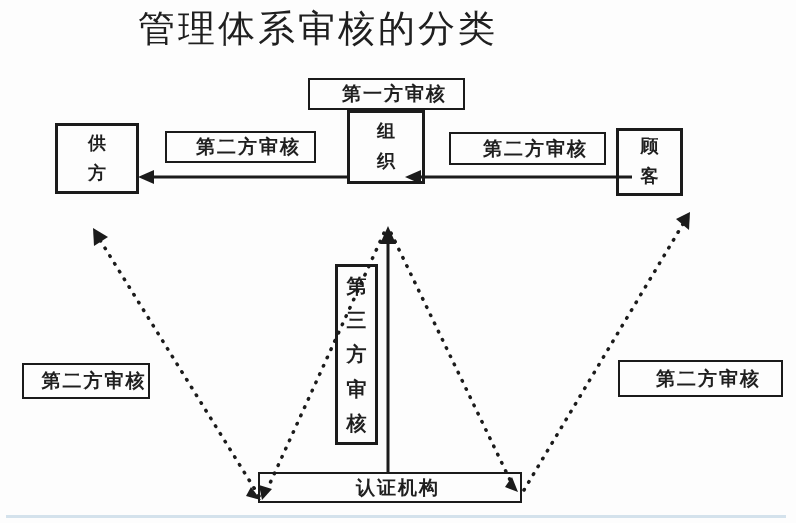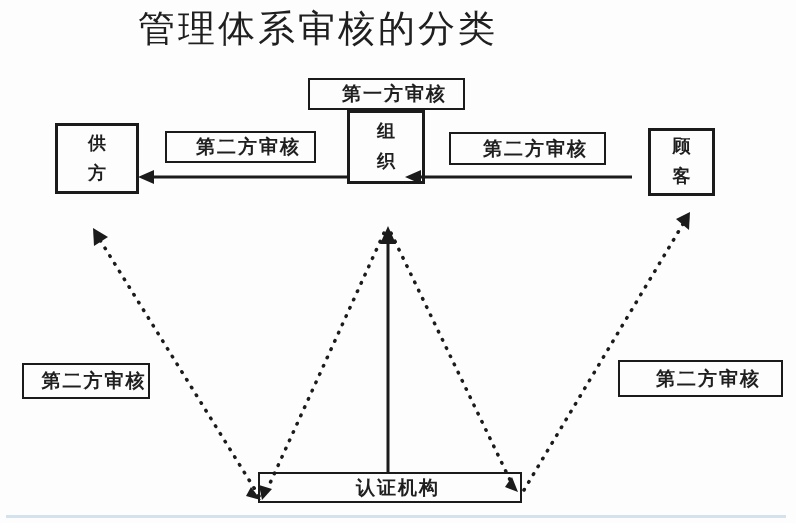--- a/index.html
+++ b/index.html
@@ -89,28 +89,31 @@
   <div class="box label-box" style="left:308px; top:78px; width:157px; height:32px;">第一方审核</div>
 
   <div class="box entity-box" style="left:55px; top:123px; width:84px; height:71px;">
     <span class="vtext">供方</span>
   </div>
 
   <div class="box entity-box" style="left:347px; top:110px; width:78px; height:74px;">
     <span class="vtext">组织</span>
   </div>
 
-  <div class="box entity-box" style="left:648px; top:128px; width:67px; height:68px;">
+  <div class="box entity-box" style="left:616px; top:128px; width:67px; height:68px;">
     <span class="vtext">顾客</span>
   </div>
 
   <div class="box label-box" style="left:165px; top:131px; width:151px; height:32px;">第二方审核</div>
 
   <div class="box label-box" style="left:449px; top:132px; width:157px; height:33px;">第二方审核</div>
 
+  <div class="box tall-box" style="left:335px; top:264px; width:43px; height:181px;">
+    <span class="vtext">第三方审核</span>
+  </div>
 
   <div class="box label-box" style="left:258px; top:472px; width:264px; height:31px; font-size:19px;">认证机构</div>
 
   <div class="box label-box" style="left:22px; top:363px; width:128px; height:36px;">第二方审核</div>
 
   <div class="box label-box" style="left:618px; top:360px; width:165px; height:37px;">第二方审核</div>
 
   <svg id="arrow-layer" viewBox="0 0 796 523" xmlns="http://www.w3.org/2000/svg">
 
     <g stroke="#1b1b1b" fill="#1b1b1b">

